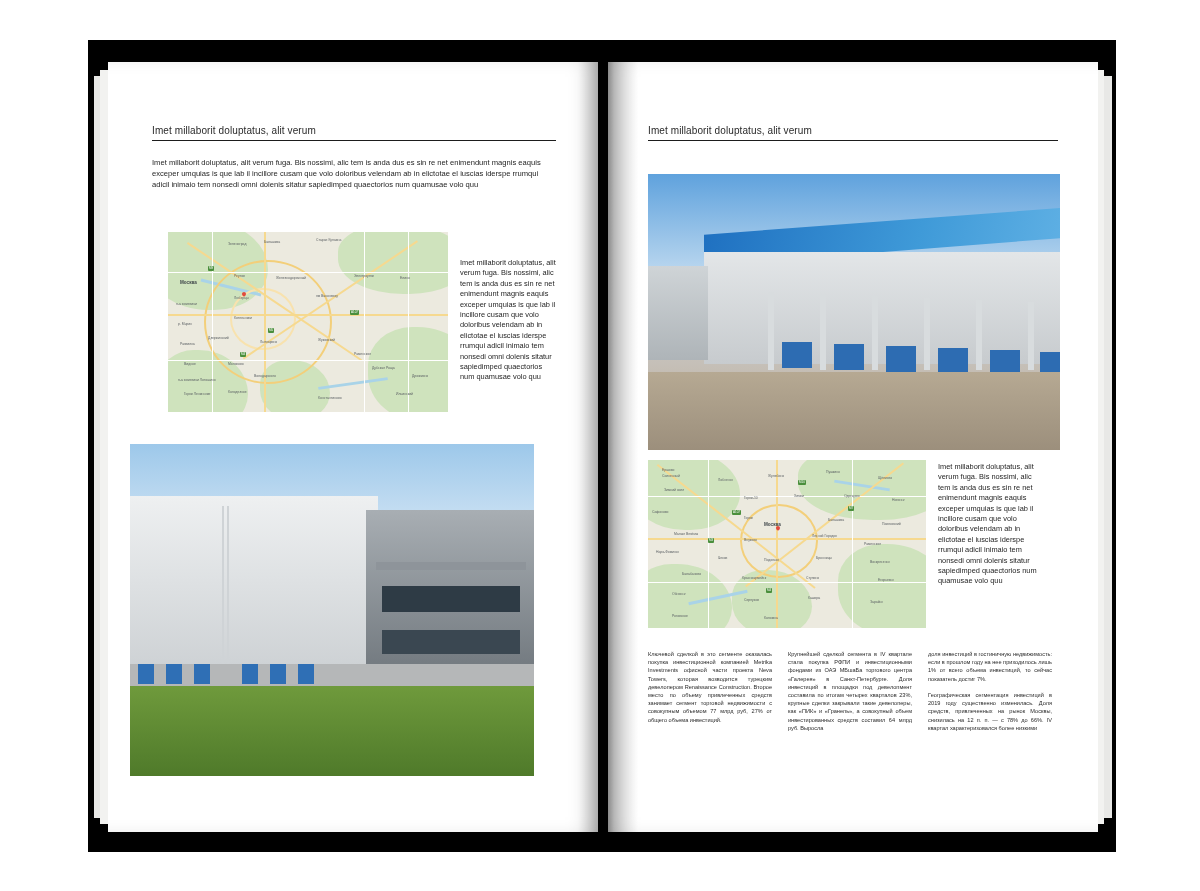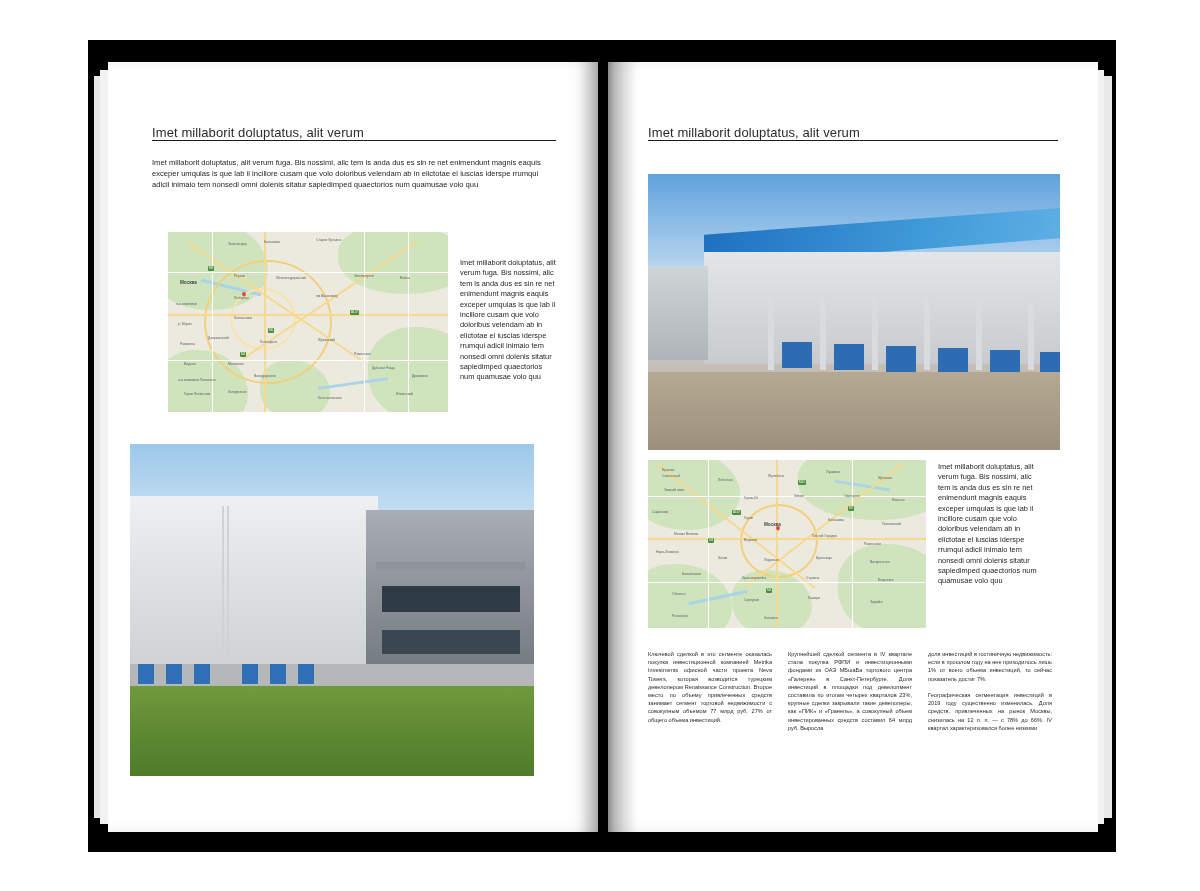--- a/index.html
+++ b/index.html
@@ -48,21 +48,21 @@
   .gutter{
     position:absolute;left:470px;top:0;width:60px;height:770px;
     background:linear-gradient(to right, rgba(0,0,0,0) 0%, rgba(0,0,0,.16) 40%, rgba(0,0,0,.30) 50%, rgba(0,0,0,.16) 60%, rgba(0,0,0,0) 100%);
     pointer-events:none;
     z-index:5;
   }
 
   
   .running-head{
     position:absolute;
-    font-size:13px;color:#2a2a2a;letter-spacing:.1px;
+    font-size:10px;color:#2a2a2a;letter-spacing:.1px;
   }
   .rule{
     position:absolute;height:1px;background:#1d1d1d;
   }
 
   
   .body-text{
     position:absolute;
     font-size:7.6px;line-height:11px;color:#1e1e1e;
     text-align:left;

